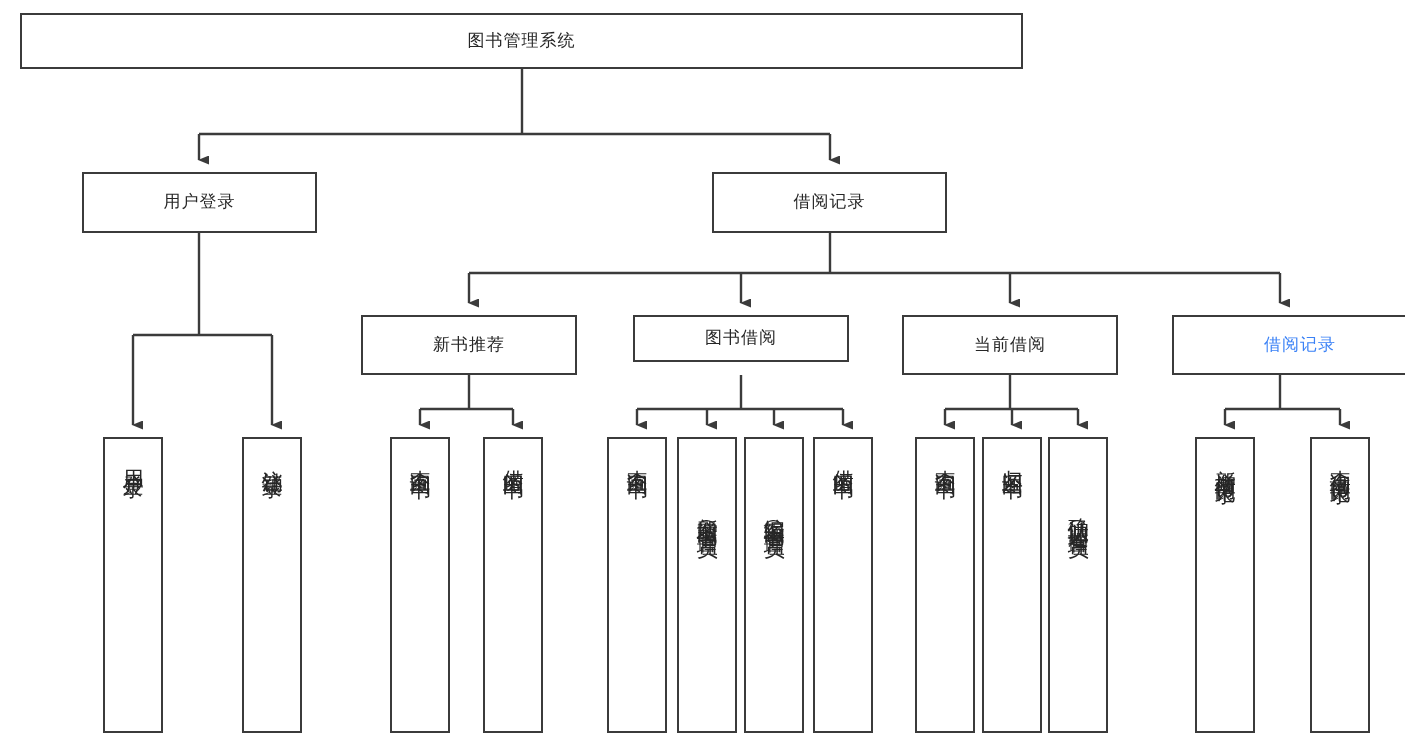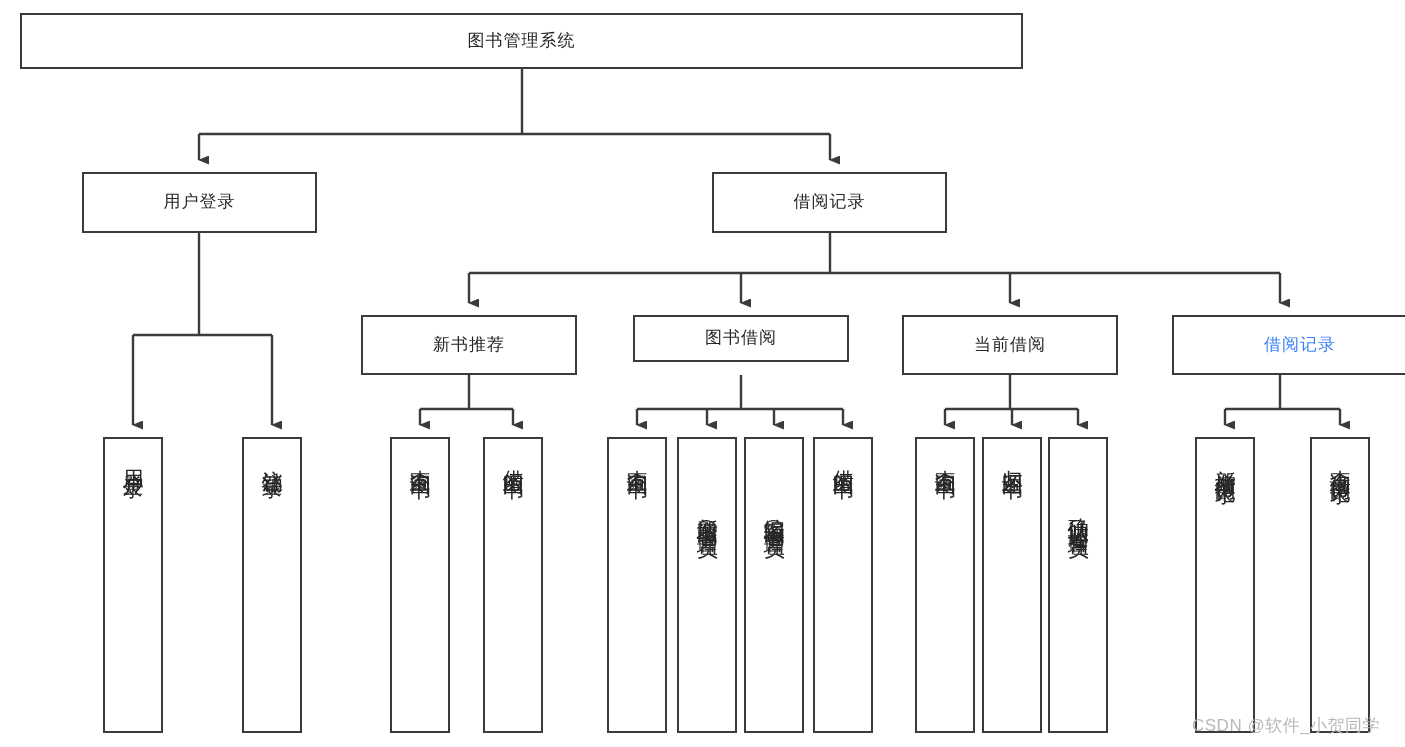--- a/index.html
+++ b/index.html
@@ -148,14 +148,13 @@
       <div class="node vert mid" style="left: 1048px; top: 437px; width: 60px; height: 296px; border-color: rgb(59, 59, 59); color: rgb(38, 38, 38); background: rgb(255, 255, 255);">
         <span class="label">确认归还（管理员）</span>
       </div>
       <div class="node vert" style="left: 1195px; top: 437px; width: 60px; height: 296px; border-color: rgb(59, 59, 59); color: rgb(38, 38, 38); background: rgb(255, 255, 255);">
         <span class="label">新增借阅记录</span>
       </div>
       <div class="node vert" style="left: 1310px; top: 437px; width: 60px; height: 296px; border-color: rgb(59, 59, 59); color: rgb(38, 38, 38); background: rgb(255, 255, 255);">
         <span class="label">查询借阅记录</span>
       </div>
     </div>
-  <div class="watermark" style="left: 1192px; top: 714px;">CSDN @软件_小贺同学</div>
 </div>
 
 </body></html>

